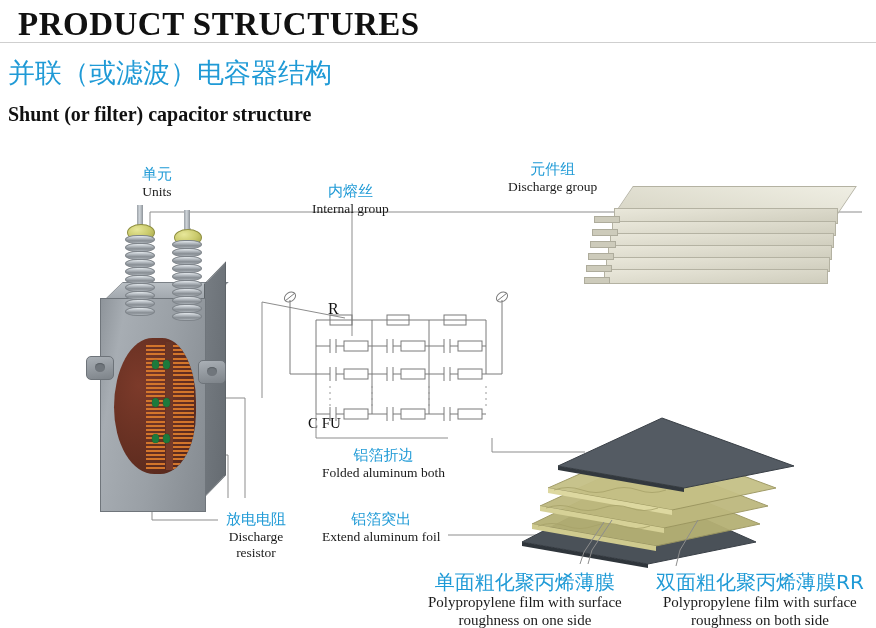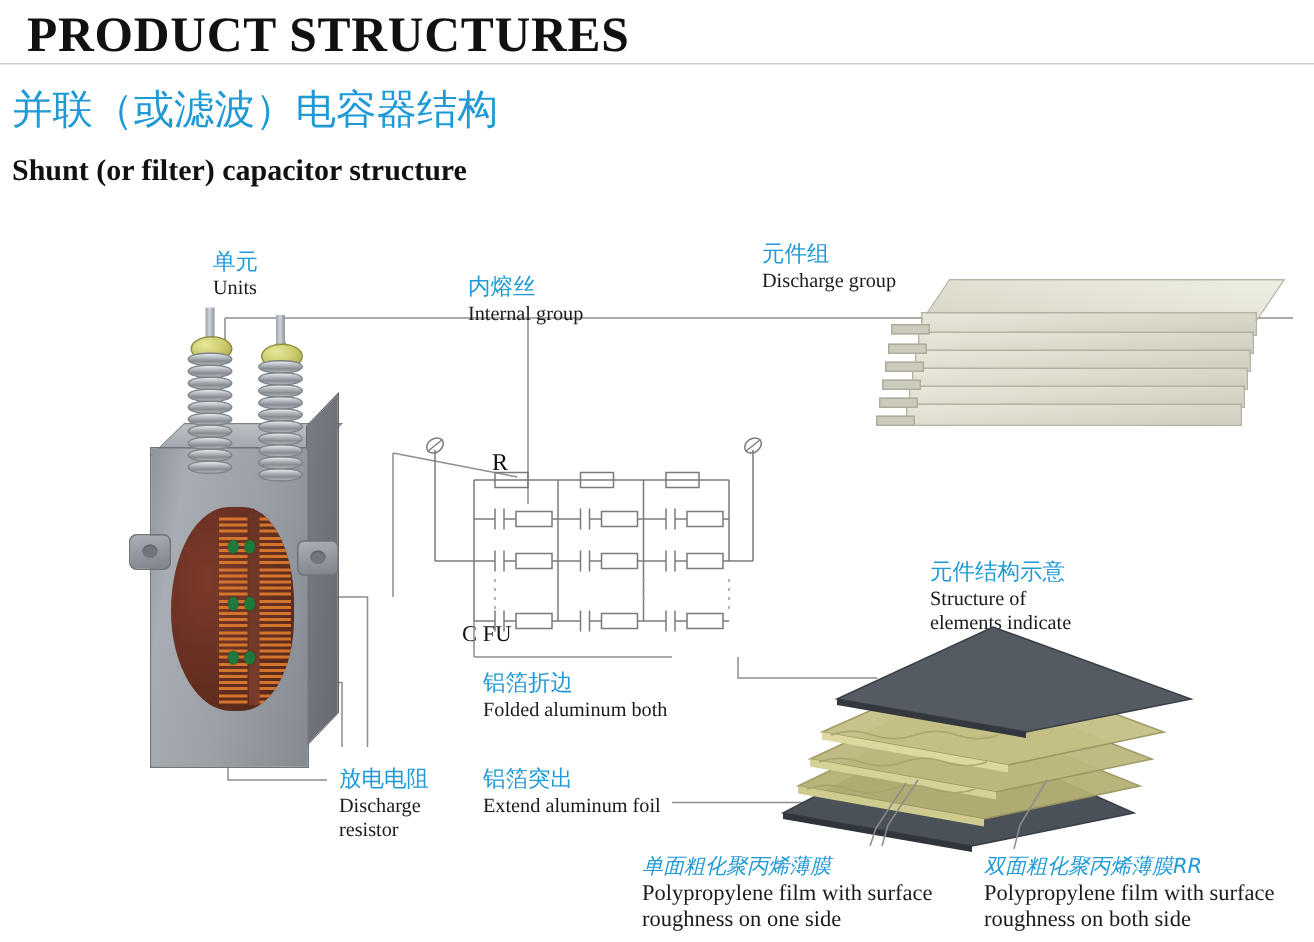--- a/index.html
+++ b/index.html
@@ -1,35 +1,35 @@
 <!DOCTYPE html>
 <html><head>
 <meta charset="utf-8">
 <title>Product Structures</title>
 <style>
   html,body{margin:0;padding:0;background:#ffffff;}
   body{width:876px;height:628px;position:relative;overflow:hidden;
        font-family:"Liberation Serif","DejaVu Serif",serif;color:#1a1a1a;}
-  #stage{position:absolute;left:0;top:0;width:876px;height:628px;}
+  #stage{position:absolute;left:0;top:0;width:876px;height:628px;text-align:center;}
 
   
   .h-main{position:absolute;left:18px;top:6px;font-size:33px;font-weight:bold;
           letter-spacing:.5px;color:#111;white-space:nowrap;}
   .h-cn{position:absolute;left:8px;top:55px;font-size:27px;color:#1f9ad6;
         white-space:nowrap;font-family:"DejaVu Sans","Liberation Sans",sans-serif;}
   .h-en{position:absolute;left:8px;top:103px;font-size:20px;font-weight:bold;
         color:#111;white-space:nowrap;}
   .rule{position:absolute;left:0;top:42px;width:876px;height:1px;background:#cfcfcf;}
 
   
   .lbl{position:absolute;line-height:1.12;}
   .lbl .cn{color:#1f9ad6;font-size:15px;white-space:nowrap;display:block;
            font-family:"DejaVu Sans","Liberation Sans",sans-serif;margin-top:11px;}
   .lbl .en{color:#1a1a1a;font-size:13.5px;display:block;margin-top:1px;}
-  .lbl.sm .cn{font-size:14px;font-style:italic;}
+  .lbl.sm .cn{font-size:20px;}
   .lbl.sm .en{font-size:15px;}
   svg.leaders{position:absolute;left:0;top:0;width:876px;height:628px;
               pointer-events:none;overflow:visible;}
 
   
   #can{position:absolute;left:92px;top:282px;width:132px;height:232px;}
   .can-front{position:absolute;left:8px;top:16px;width:104px;height:212px;
      background:linear-gradient(100deg,#8e949a 0%,#a7adb3 18%,#9aa0a6 55%,#848a90 100%);
      border:1px solid #6f757b;}
   .can-top{position:absolute;left:8px;top:0px;width:104px;height:20px;
@@ -130,25 +130,20 @@
   <div class="lbl" style="left:312px;top:172px;">
     <span class="cn">内熔丝</span>
     <span class="en">Internal group</span>
   </div>
 
   <div class="lbl" style="left:508px;top:150px;">
     <span class="cn">元件组</span>
     <span class="en">Discharge group</span>
   </div>
 
-  <div class="lbl" style="left:620px;top:362px;">
-    <span class="cn">元件结构示意</span>
-    <span class="en">Structure of</span>
-    <span class="en">elements indicate</span>
-  </div>
 
   <div class="lbl" style="left:322px;top:436px;">
     <span class="cn">铝箔折边</span>
     <span class="en">Folded aluminum both</span>
   </div>
 
   <div class="lbl" style="left:322px;top:500px;">
     <span class="cn">铝箔突出</span>
     <span class="en">Extend aluminum foil</span>
   </div>

